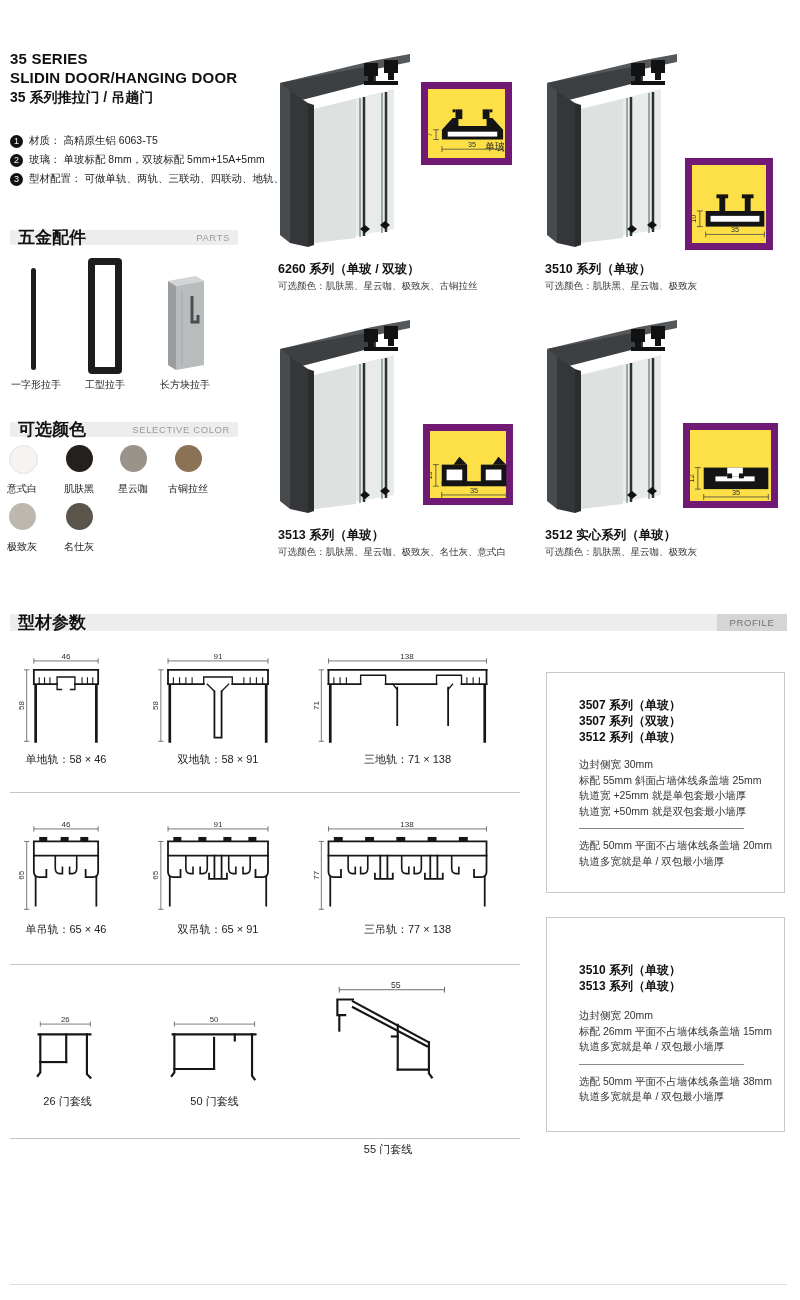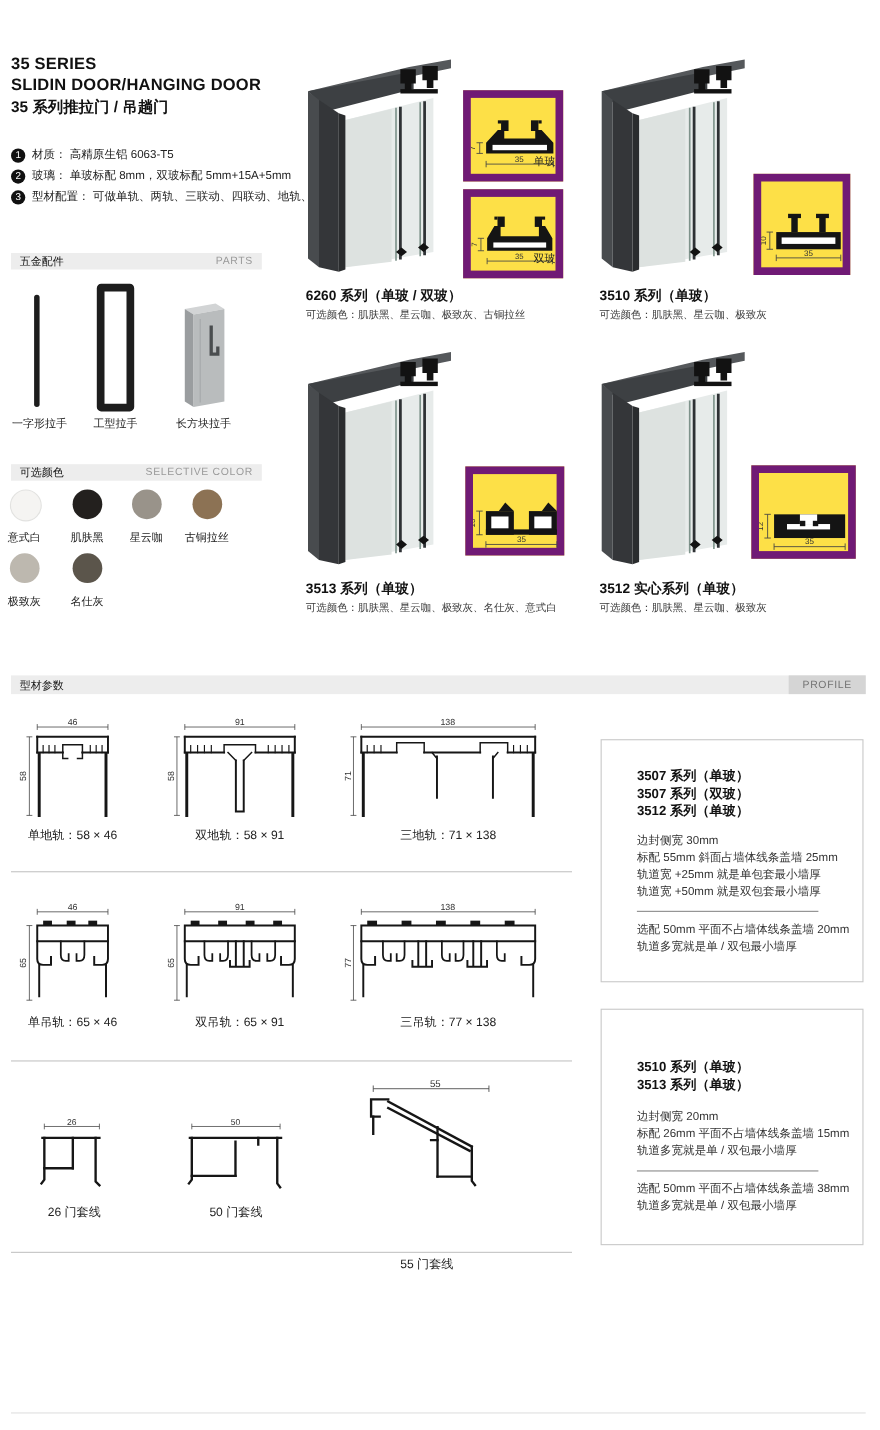--- a/index.html
+++ b/index.html
@@ -8,21 +8,21 @@
   .abs{position:absolute;}
   
   .t-en{font-size:15px;font-weight:bold;letter-spacing:.2px;color:#111;}
   .t-cn{font-size:14px;font-weight:bold;color:#111;}
   
   .spec{display:flex;align-items:center;gap:6px;font-size:10.5px;color:#222;}
   .specnum{width:13px;height:13px;border-radius:50%;background:#111;color:#fff;font-size:9px;
            display:inline-flex;align-items:center;justify-content:center;flex:0 0 13px;}
   
   .secbar{background:#ededed;display:flex;justify-content:space-between;align-items:center;padding:0 8px;box-sizing:border-box;}
-  .secbar .cn{font-weight:normal;font-size:10px;color:#111;}
+  .secbar .cn{font-weight:bold;font-size:17px;color:#111;}
   .secbar .en{font-size:9.5px;color:#9a9a9a;letter-spacing:.6px;}
   .secbar .enbox{position:absolute;right:0;top:0;bottom:0;width:70px;background:#d5d5d5;
                  display:flex;align-items:center;justify-content:center;font-size:9.5px;color:#737373;letter-spacing:.6px;}
   
   .partlabel{font-size:10px;color:#222;text-align:center;}
   .handle1{background:#1d1d1d;border-radius:3px;}
   .handle2{border:7px solid #1d1d1d;border-radius:4px;background:#fff;box-sizing:border-box;}
   
   .swatch{width:27px;height:27px;border-radius:50%;}
   .swlabel{font-size:10px;color:#222;text-align:left;}
@@ -196,39 +196,20 @@
       <line x1="5" y1="52" x2="11" y2="52" stroke="#444" stroke-width="0.8"></line>
       <text class="dimtxt-s" transform="translate(4,47) rotate(-90)" text-anchor="middle">7</text>
       <line x1="14" y1="62" x2="77" y2="62" stroke="#444" stroke-width="0.8"></line>
       <line x1="14" y1="59" x2="14" y2="65" stroke="#444" stroke-width="0.8"></line>
       <line x1="77" y1="59" x2="77" y2="65" stroke="#444" stroke-width="0.8"></line>
       <text class="dimtxt-s" x="45" y="60" text-anchor="middle">35</text>
     </svg>
     <div class="thumblabel">单玻</div>
   </div>
 
-  <div class="abs thumbbox" style="left:421px;top:172px;width:91px;height:81px;">
-    <svg width="89" height="64" viewBox="0 0 91 68">
-      <polygon points="14,52 77,52 77,40 70,28 64,28 64,38 27,38 27,28 21,28 14,40" fill="#141414"></polygon>
-      <rect x="24" y="19" width="7" height="10" fill="#141414"></rect>
-      <rect x="60" y="19" width="7" height="10" fill="#141414"></rect>
-      <rect x="21" y="19" width="3" height="3" fill="#141414"></rect>
-      <rect x="67" y="19" width="3" height="3" fill="#141414"></rect>
-      <rect x="20" y="44" width="51" height="5" fill="#ffffff"></rect>
-      <line x1="8" y1="40" x2="8" y2="52" stroke="#444" stroke-width="0.8"></line>
-      <line x1="5" y1="40" x2="11" y2="40" stroke="#444" stroke-width="0.8"></line>
-      <line x1="5" y1="52" x2="11" y2="52" stroke="#444" stroke-width="0.8"></line>
-      <text class="dimtxt-s" transform="translate(4,46) rotate(-90)" text-anchor="middle">7</text>
-      <line x1="14" y1="62" x2="77" y2="62" stroke="#444" stroke-width="0.8"></line>
-      <line x1="14" y1="59" x2="14" y2="65" stroke="#444" stroke-width="0.8"></line>
-      <line x1="77" y1="59" x2="77" y2="65" stroke="#444" stroke-width="0.8"></line>
-      <text class="dimtxt-s" x="45" y="60" text-anchor="middle">35</text>
-    </svg>
-    <div class="thumblabel">双玻</div>
-  </div>
 
   <div class="abs thumbbox" style="left:685px;top:158px;width:88px;height:92px;">
     <svg width="86" height="90" viewBox="0 0 88 90">
       <rect x="14" y="46" width="60" height="16" fill="#141414"></rect>
       <rect x="19" y="51" width="50" height="6" fill="#ffffff"></rect>
       <rect x="28" y="32" width="6" height="14" fill="#141414"></rect>
       <rect x="54" y="32" width="6" height="14" fill="#141414"></rect>
       <rect x="25" y="29" width="12" height="4" fill="#141414"></rect>
       <rect x="51" y="29" width="12" height="4" fill="#141414"></rect>
       <line x1="8" y1="46" x2="8" y2="62" stroke="#444" stroke-width="0.8"></line>

